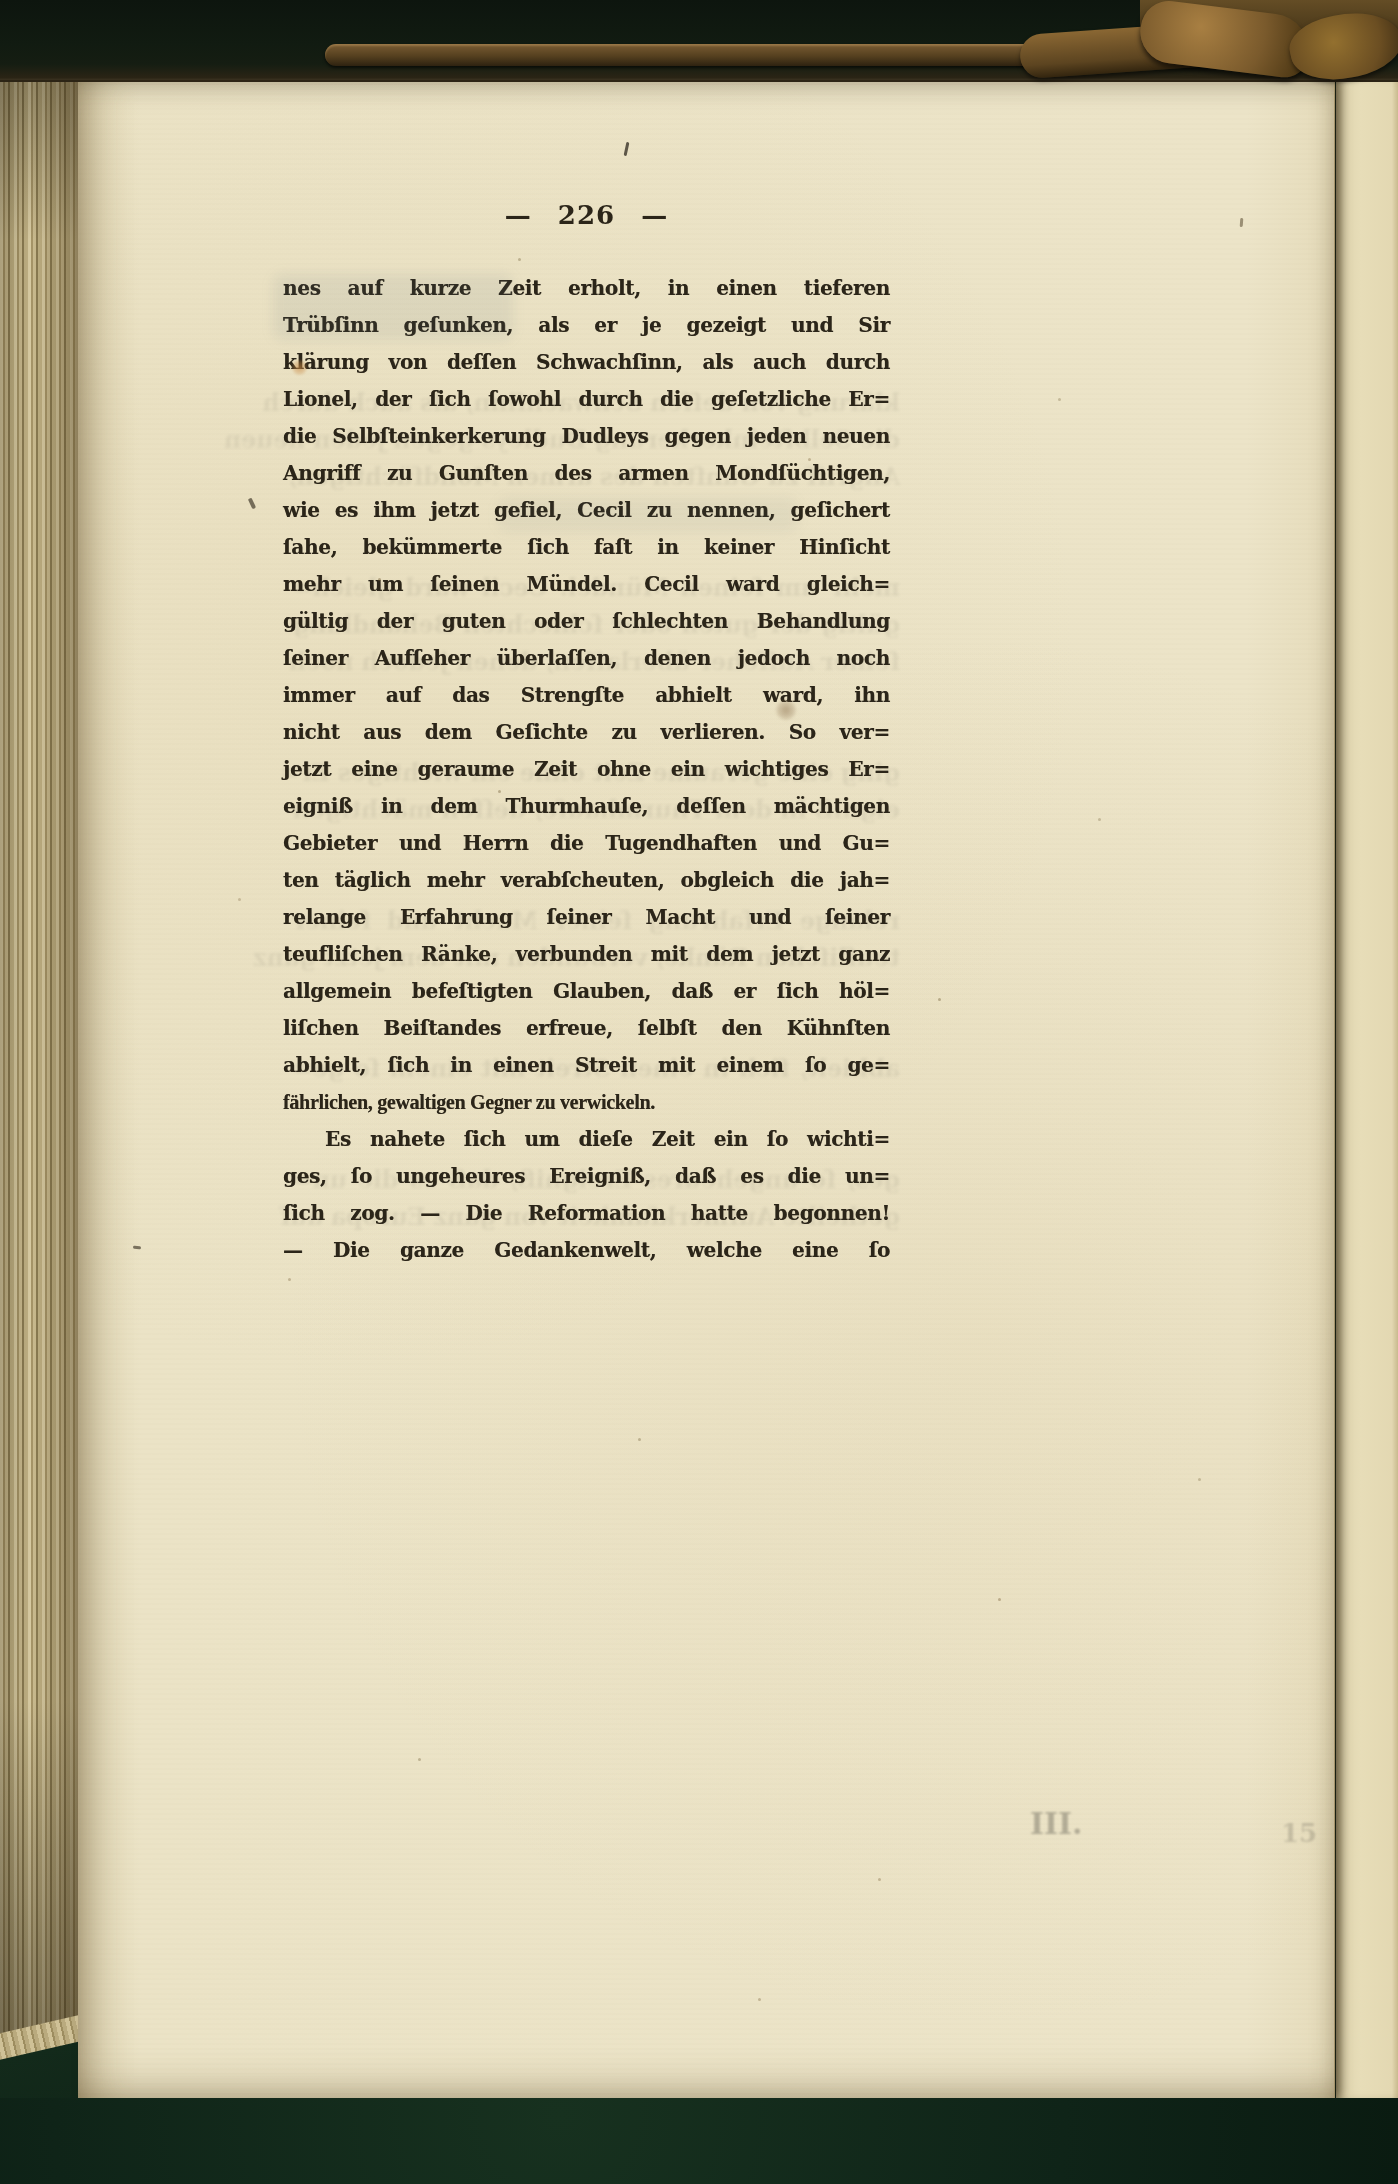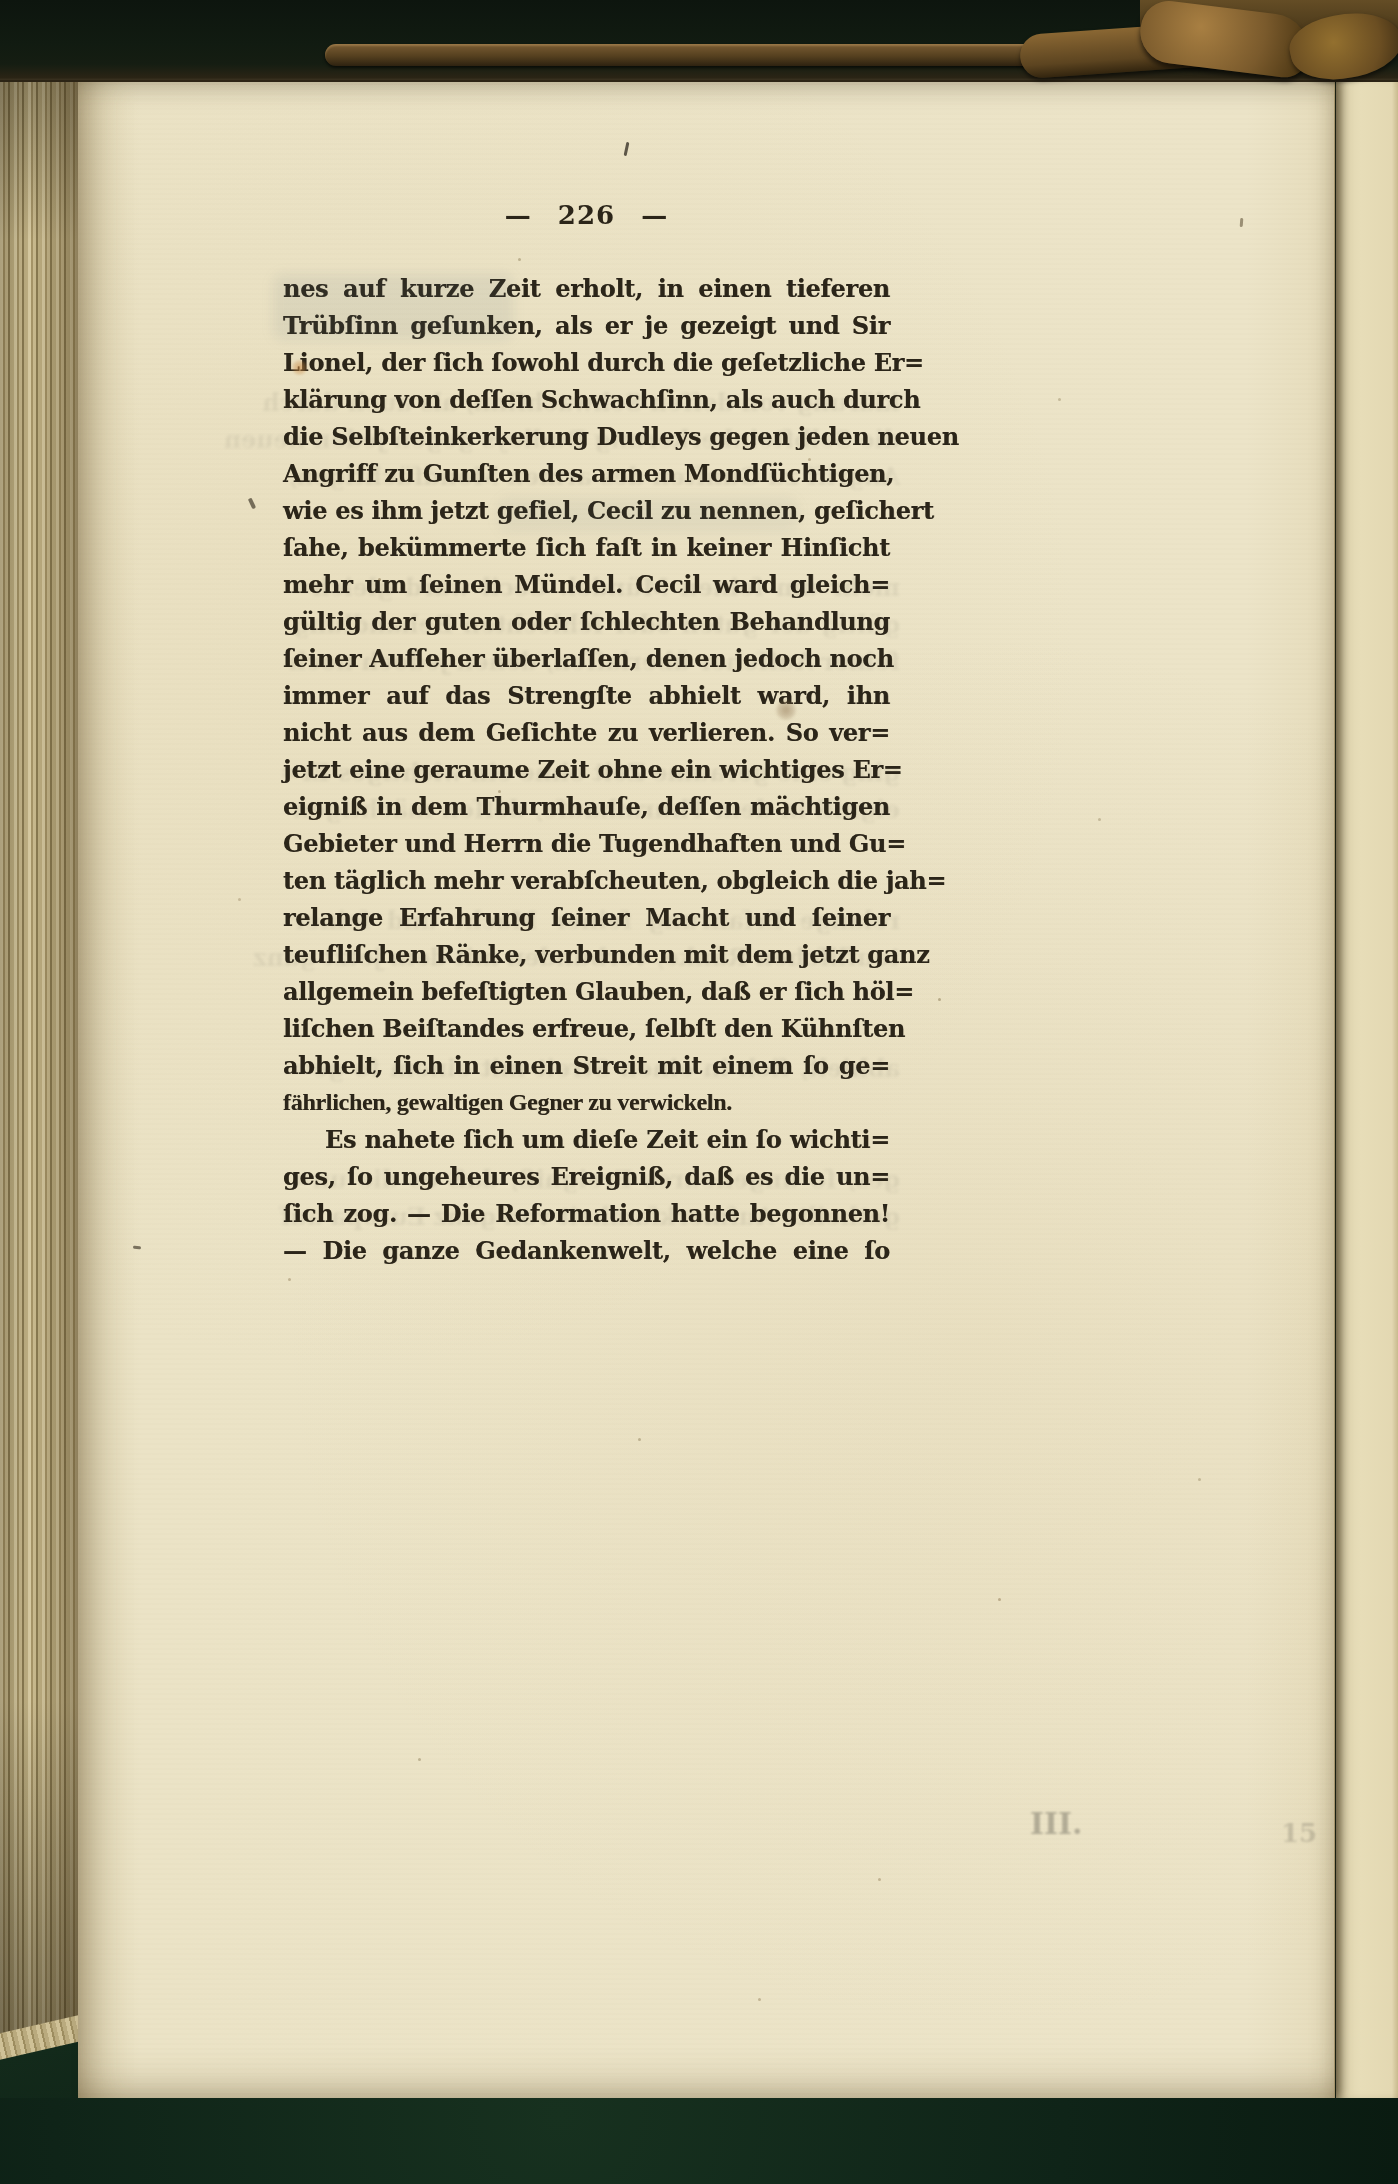--- a/index.html
+++ b/index.html
@@ -61,21 +61,21 @@
   
   .next-page{position:absolute;left:1336px;top:80px;width:62px;height:2018px;z-index:3;
     background:linear-gradient(90deg,#ddd2ac,#e7ddb8 40%,#e3d8b2 90%,#c9ba8e);
     box-shadow:inset 10px 0 12px -7px rgba(70,55,25,.55);}
 
   
   .pagenum{position:absolute;left:205px;top:122px;width:607px;display:flex;
     justify-content:center;align-items:baseline;gap:26px;
     font-weight:bold;font-size:26px;color:#2b2519;letter-spacing:1px;}
   .textblock{position:absolute;left:205px;top:192px;width:607px;}
-  .line{height:37px;line-height:37px;font-weight:bold;font-size:24px;color:#2b2519;
+  .line{height:37px;line-height:37px;font-weight:bold;font-size:20px;color:#2b2519;
     letter-spacing:-0.3px;text-align:justify;text-align-last:justify;white-space:nowrap;
     text-shadow:0.3px 0.3px 0.4px rgba(43,37,25,.55);}
   .line.nojust{text-align-last:left;font-family:Liberation Serif, serif;}
   .line.indent{text-indent:42px;}
 
   
   .ghostline{position:absolute;left:215px;width:607px;height:37px;line-height:37px;
     font-weight:bold;font-size:24px;color:#4a4a40;letter-spacing:-0.3px;
     text-align:justify;text-align-last:justify;white-space:nowrap;
     transform:scaleX(-1);opacity:.085;filter:blur(1.6px);}
@@ -146,22 +146,22 @@
         <div class="ghostline" style="top: 972px;">abhielt, ſich in einen Streit mit einem ſo ge=</div>
         <div class="ghostline" style="top: 1083px;">ges, ſo ungeheures Ereigniß, daß es die un=</div>
         <div class="ghostline" style="top: 1120px;">getheilte Aufmerkſamkeit von ganz Europa auf</div>
       </div>
     <div class="sig-ghost sig">III.</div>
     <div class="sig-ghost sheet">15</div>
 
     <div class="textblock">
         <div class="line">nes auf kurze Zeit erholt, in einen tieferen</div>
         <div class="line">Trübſinn geſunken, als er je gezeigt und Sir</div>
+        <div class="line">klärung von deſſen Schwachſinn, als auch durch</div>
         <div class="line">Lionel, der ſich ſowohl durch die geſetzliche Er=</div>
-        <div class="line">klärung von deſſen Schwachſinn, als auch durch</div>
         <div class="line">die Selbſteinkerkerung Dudleys gegen jeden neuen</div>
         <div class="line">Angriff zu Gunſten des armen Mondſüchtigen,</div>
         <div class="line">wie es ihm jetzt gefiel, Cecil zu nennen, geſichert</div>
         <div class="line">ſahe, bekümmerte ſich faſt in keiner Hinſicht</div>
         <div class="line">mehr um ſeinen Mündel.  Cecil ward gleich=</div>
         <div class="line">gültig der guten oder ſchlechten Behandlung</div>
         <div class="line">ſeiner Aufſeher überlaſſen, denen jedoch noch</div>
         <div class="line">immer auf das Strengſte abhielt ward, ihn</div>
         <div class="line">nicht aus dem Geſichte zu verlieren.  So ver=</div>
         <div class="line">jetzt eine geraume Zeit ohne ein wichtiges Er=</div>

